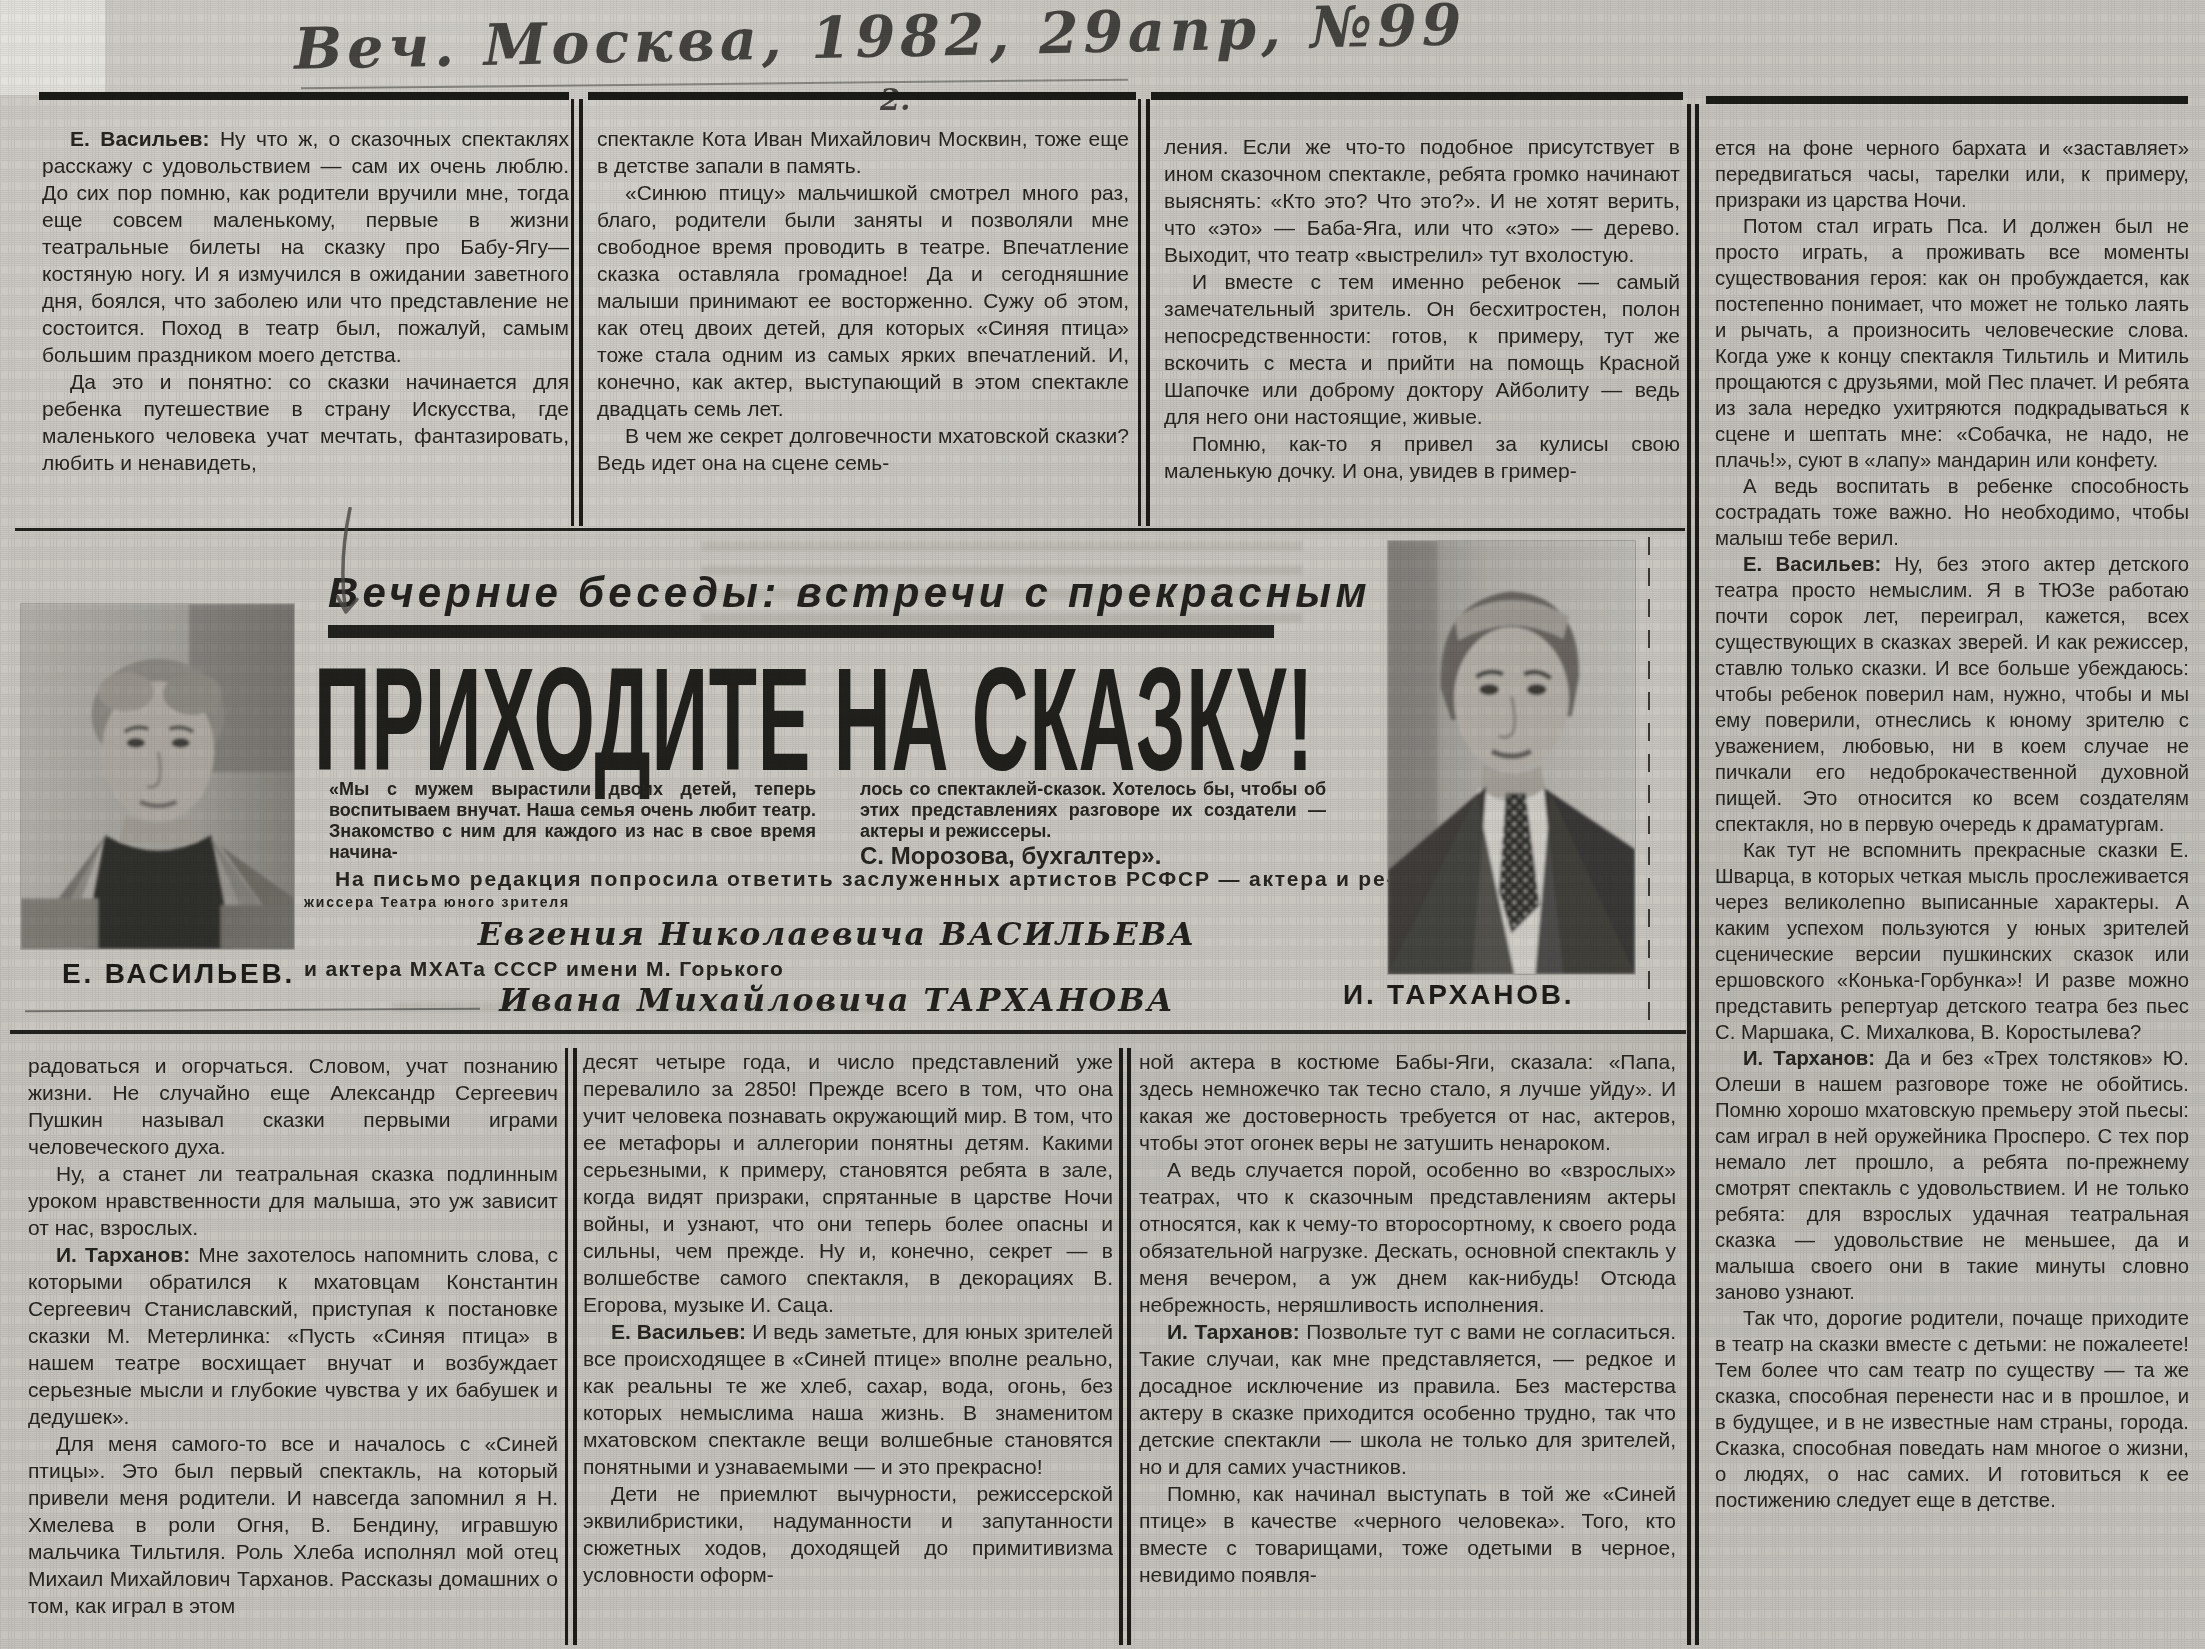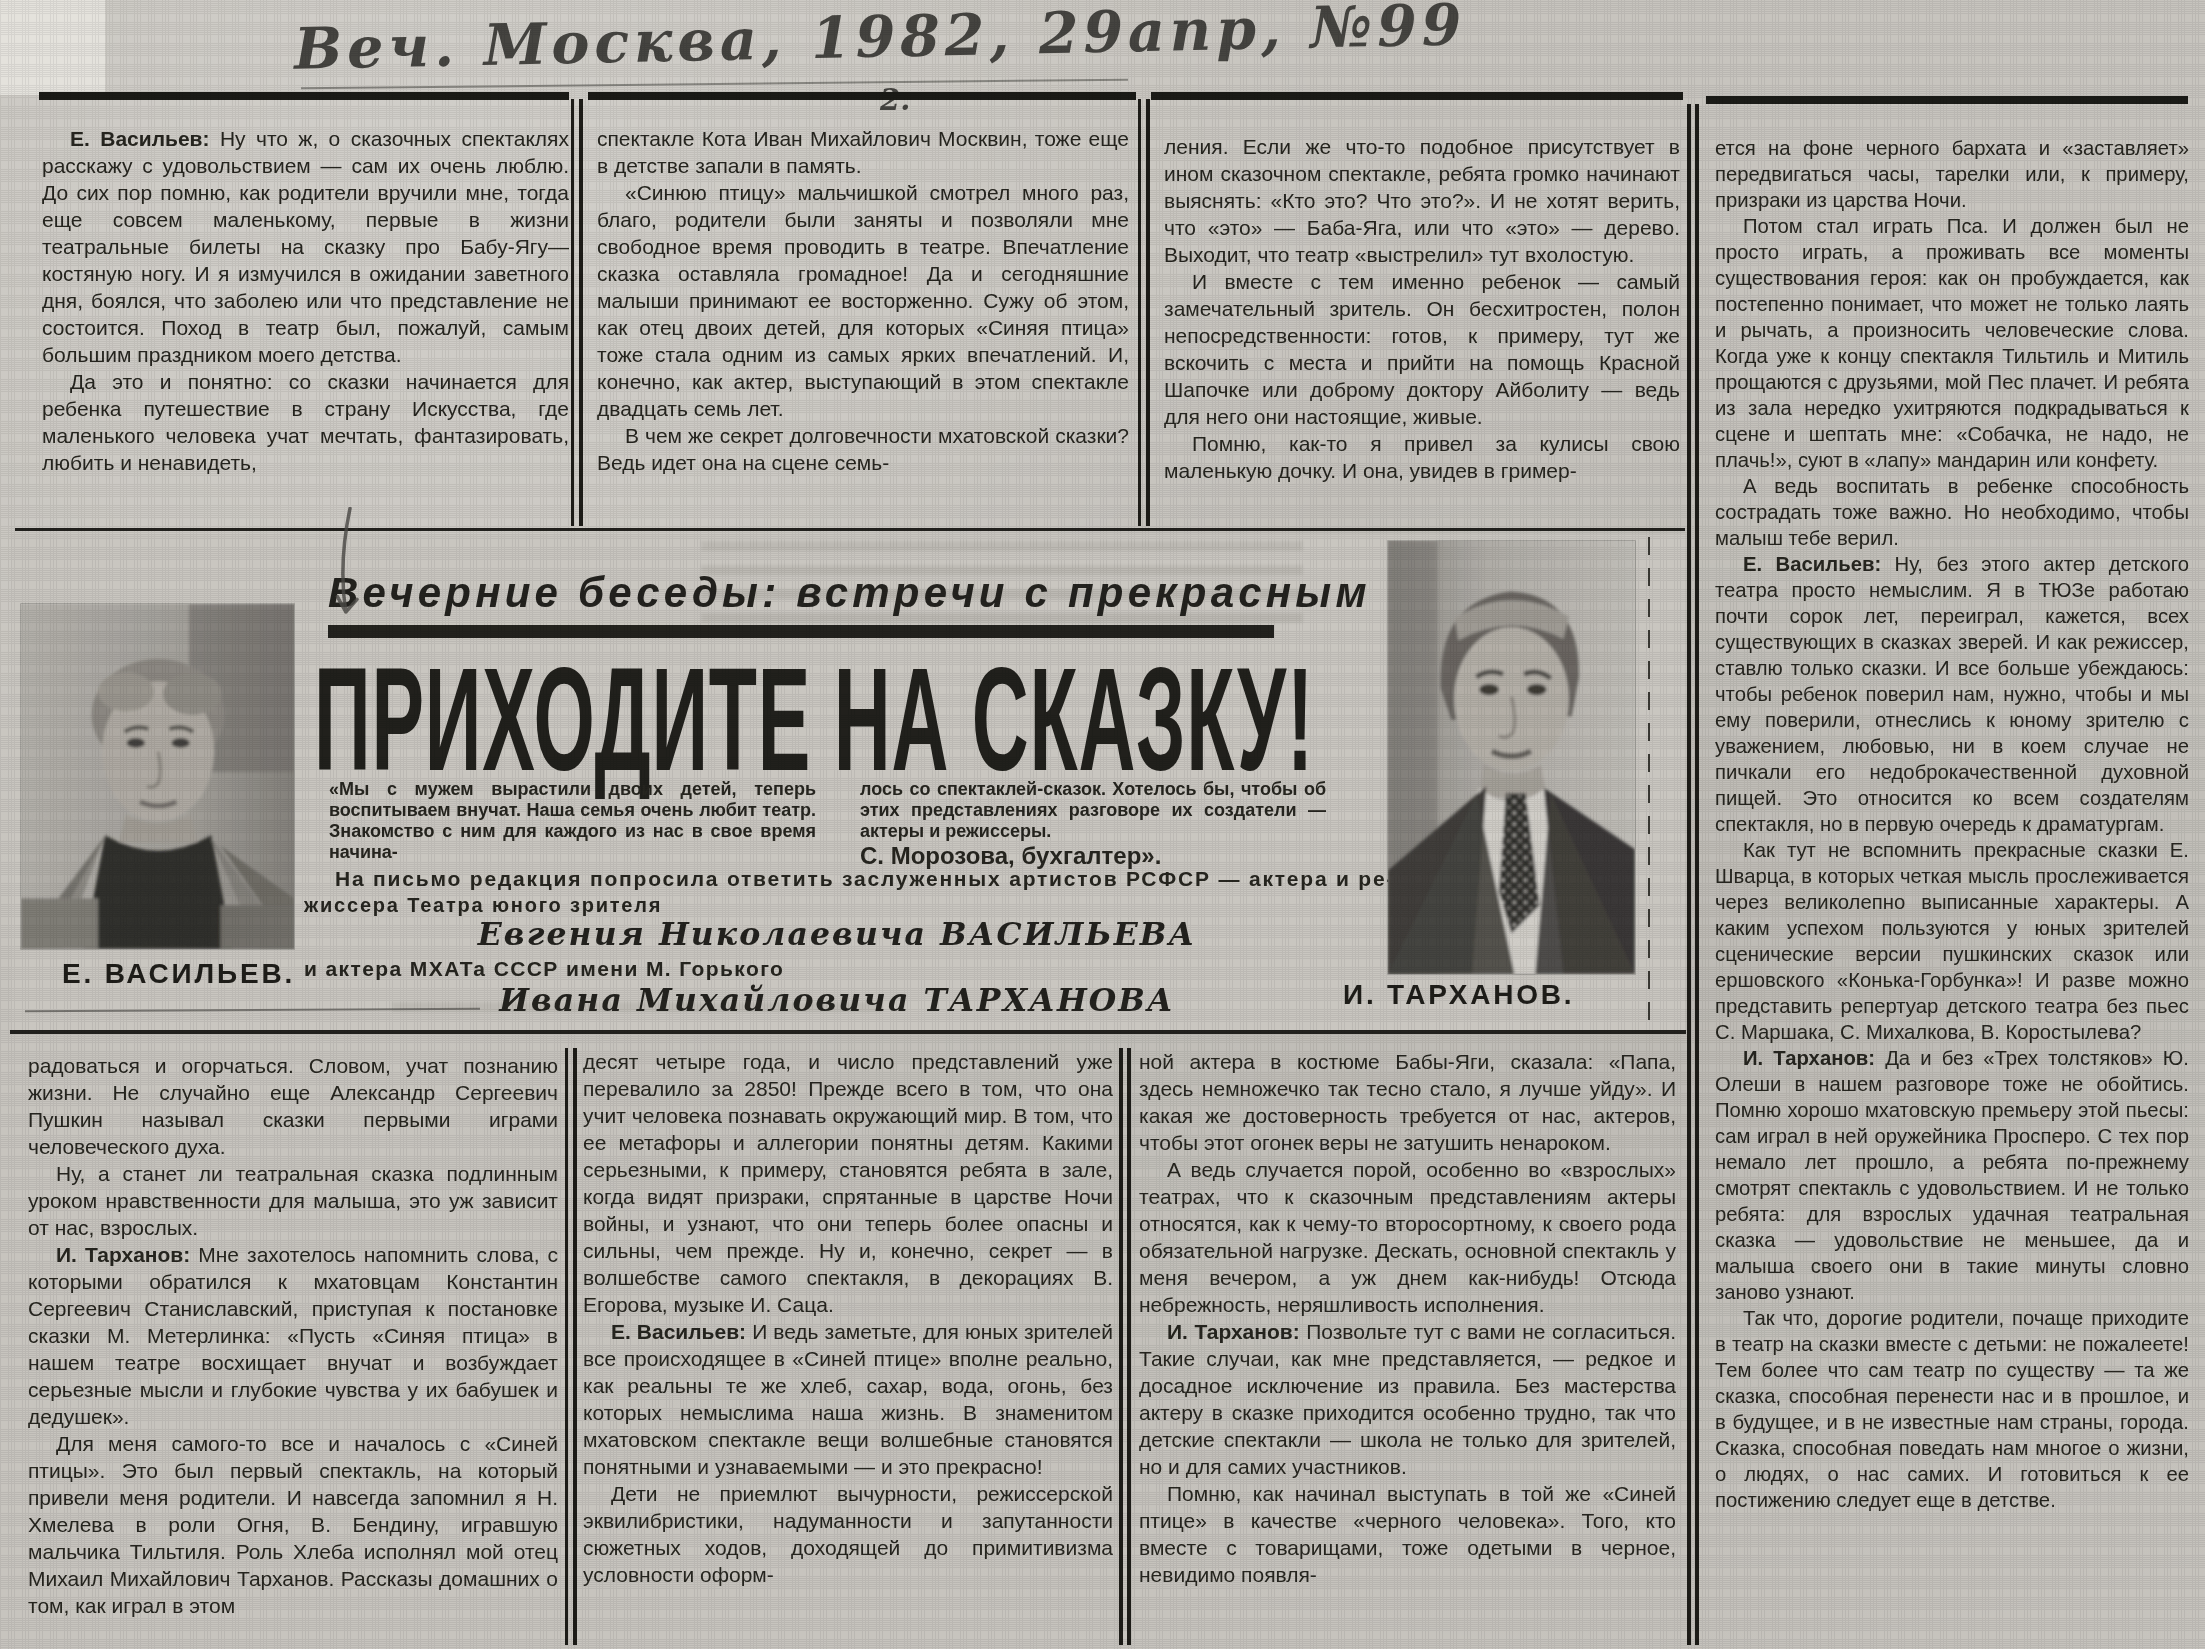--- a/index.html
+++ b/index.html
@@ -56,21 +56,21 @@
   }
   .kicker-rule{position:absolute;left:328px;top:625px;width:946px;height:12.6px;background:#23221e;}
   .headline{
     position:absolute; left:314px; top:636px;
     font-size:146px; font-weight:bold; white-space:nowrap; letter-spacing:1.4px;
     transform:scale(.54,1); transform-origin:0 0; color:#21201c;
   }
   .quote{position:absolute; top:779px; width:487px; font-size:18px; font-weight:bold; line-height:21px; text-align:justify;}
   .quote-sig{position:absolute; top:842px; left:860px; width:462px; font-size:24px; font-weight:bold; text-align:left; padding-right:21px;}
   .edit1{position:absolute; left:335px; top:867px; width:1037px; font-size:21px; font-weight:bold; letter-spacing:1.8px; white-space:nowrap;}
-  .edit2{position:absolute; left:304px; top:894px; font-size:20px; font-weight:bold; letter-spacing:1.8px;}
+  .edit2{position:absolute; left:304px; top:894px; font-size:14px; font-weight:bold; letter-spacing:1.8px;}
   .name-serif{
     position:absolute; left:301px; width:1072px; text-align:center;
     font-family:"DejaVu Serif", serif; font-style:italic; font-weight:bold;
     font-size:31.5px; letter-spacing:2.1px; color:#23221e;
   }
   .between{position:absolute; left:304px; top:957px; font-size:21px; font-weight:bold; letter-spacing:1.4px;}
   .photo{position:absolute; overflow:hidden; box-shadow:0 0 0 0.7px rgba(40,40,36,.35);}
   .photo svg{display:block; filter:blur(0.5px) contrast(.96);}
   .caption{
     position:absolute; font-size:28px; font-weight:bold; letter-spacing:2.8px; color:#1e1d19;

